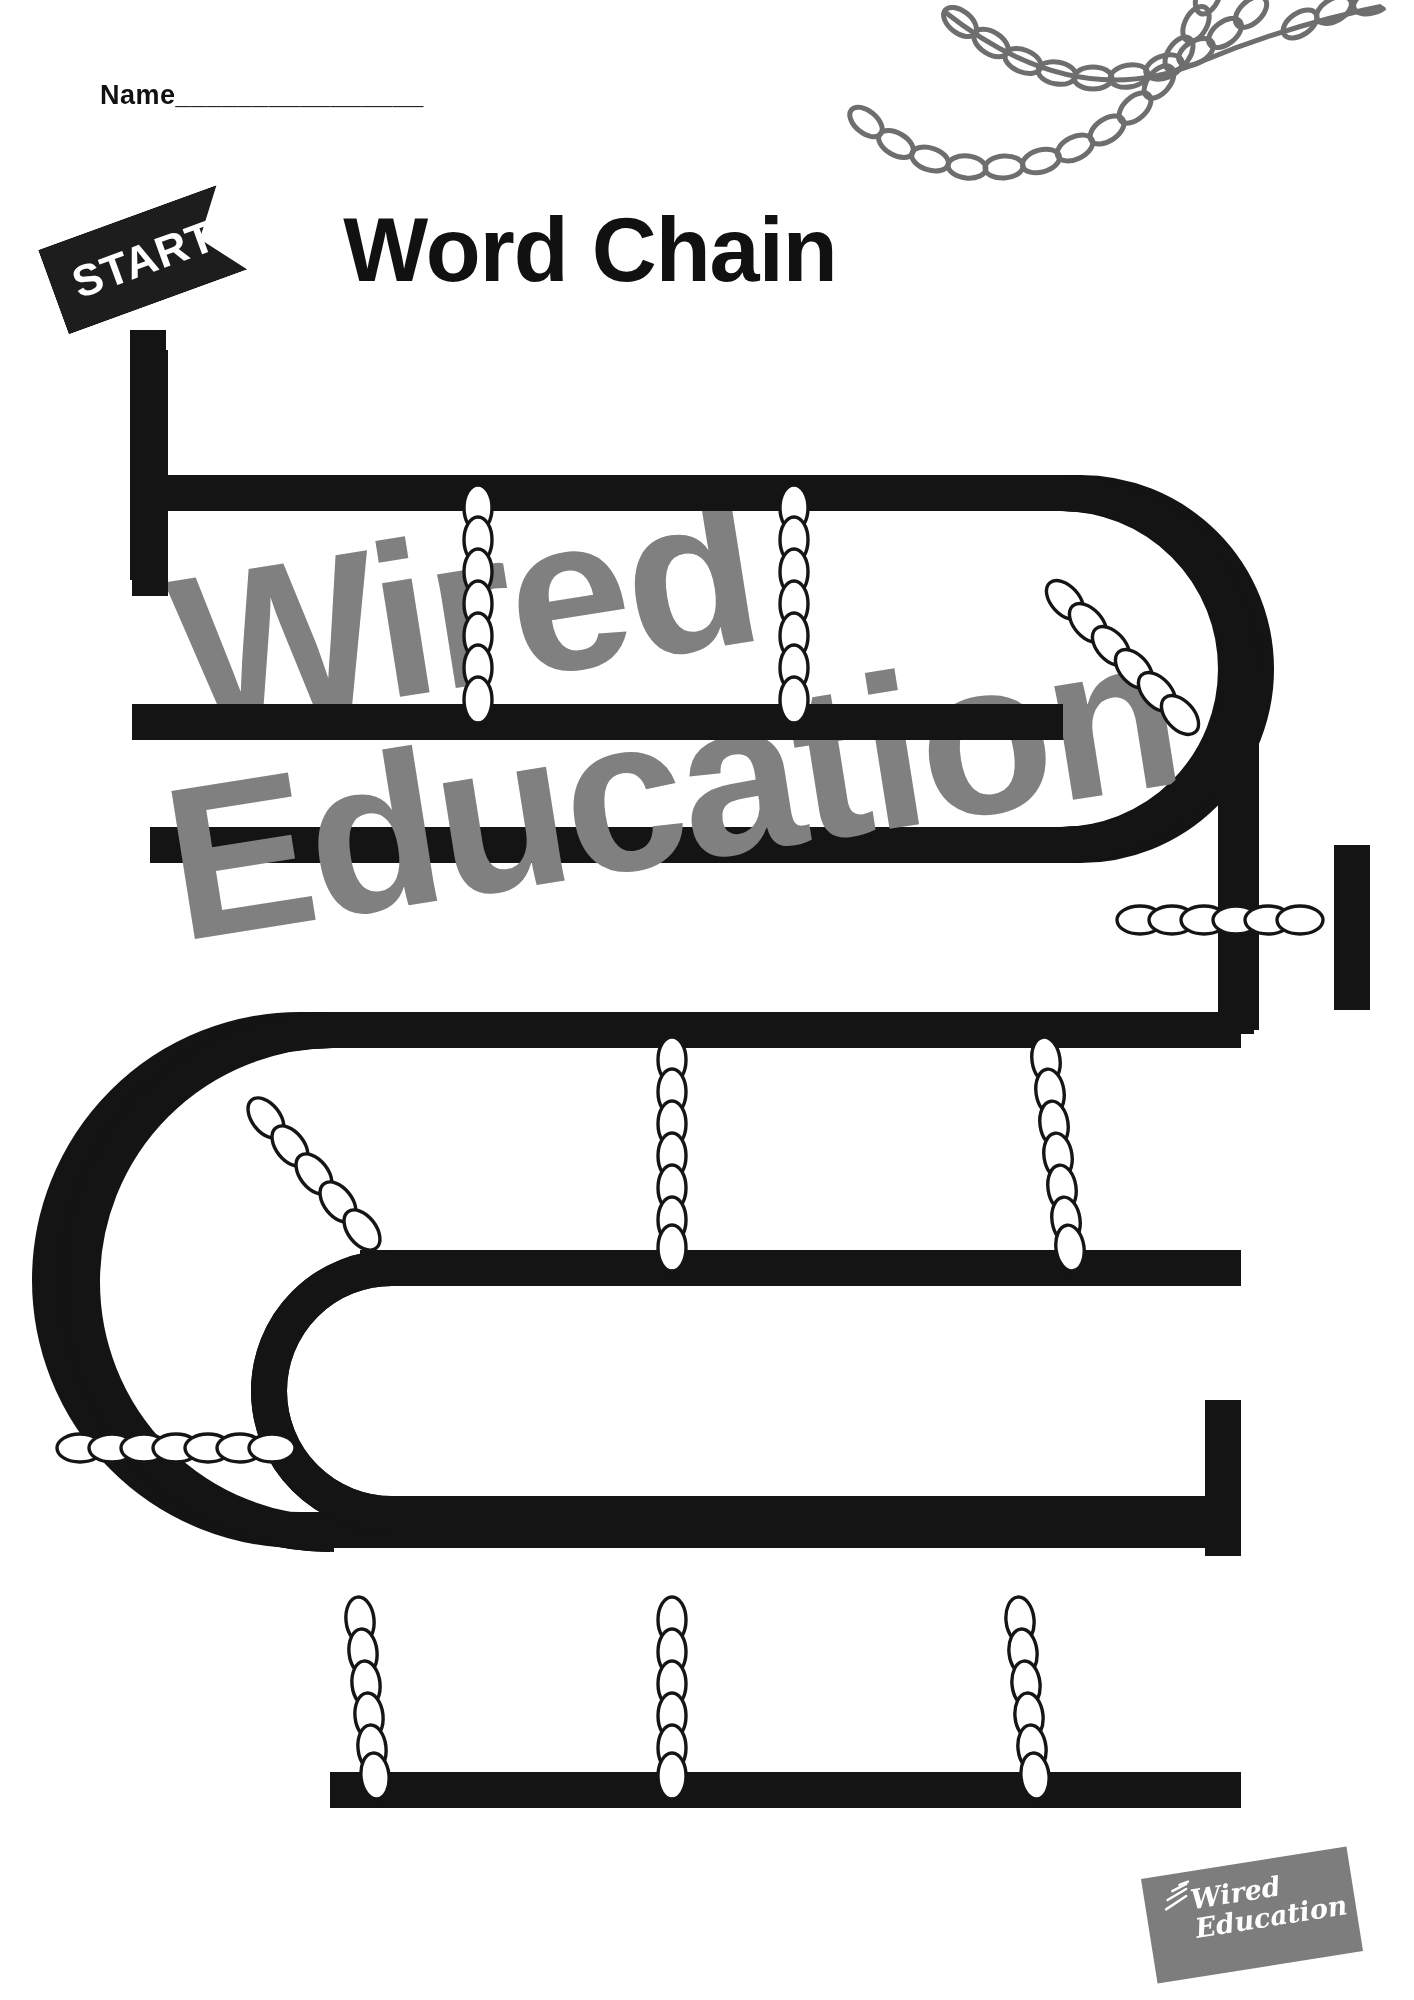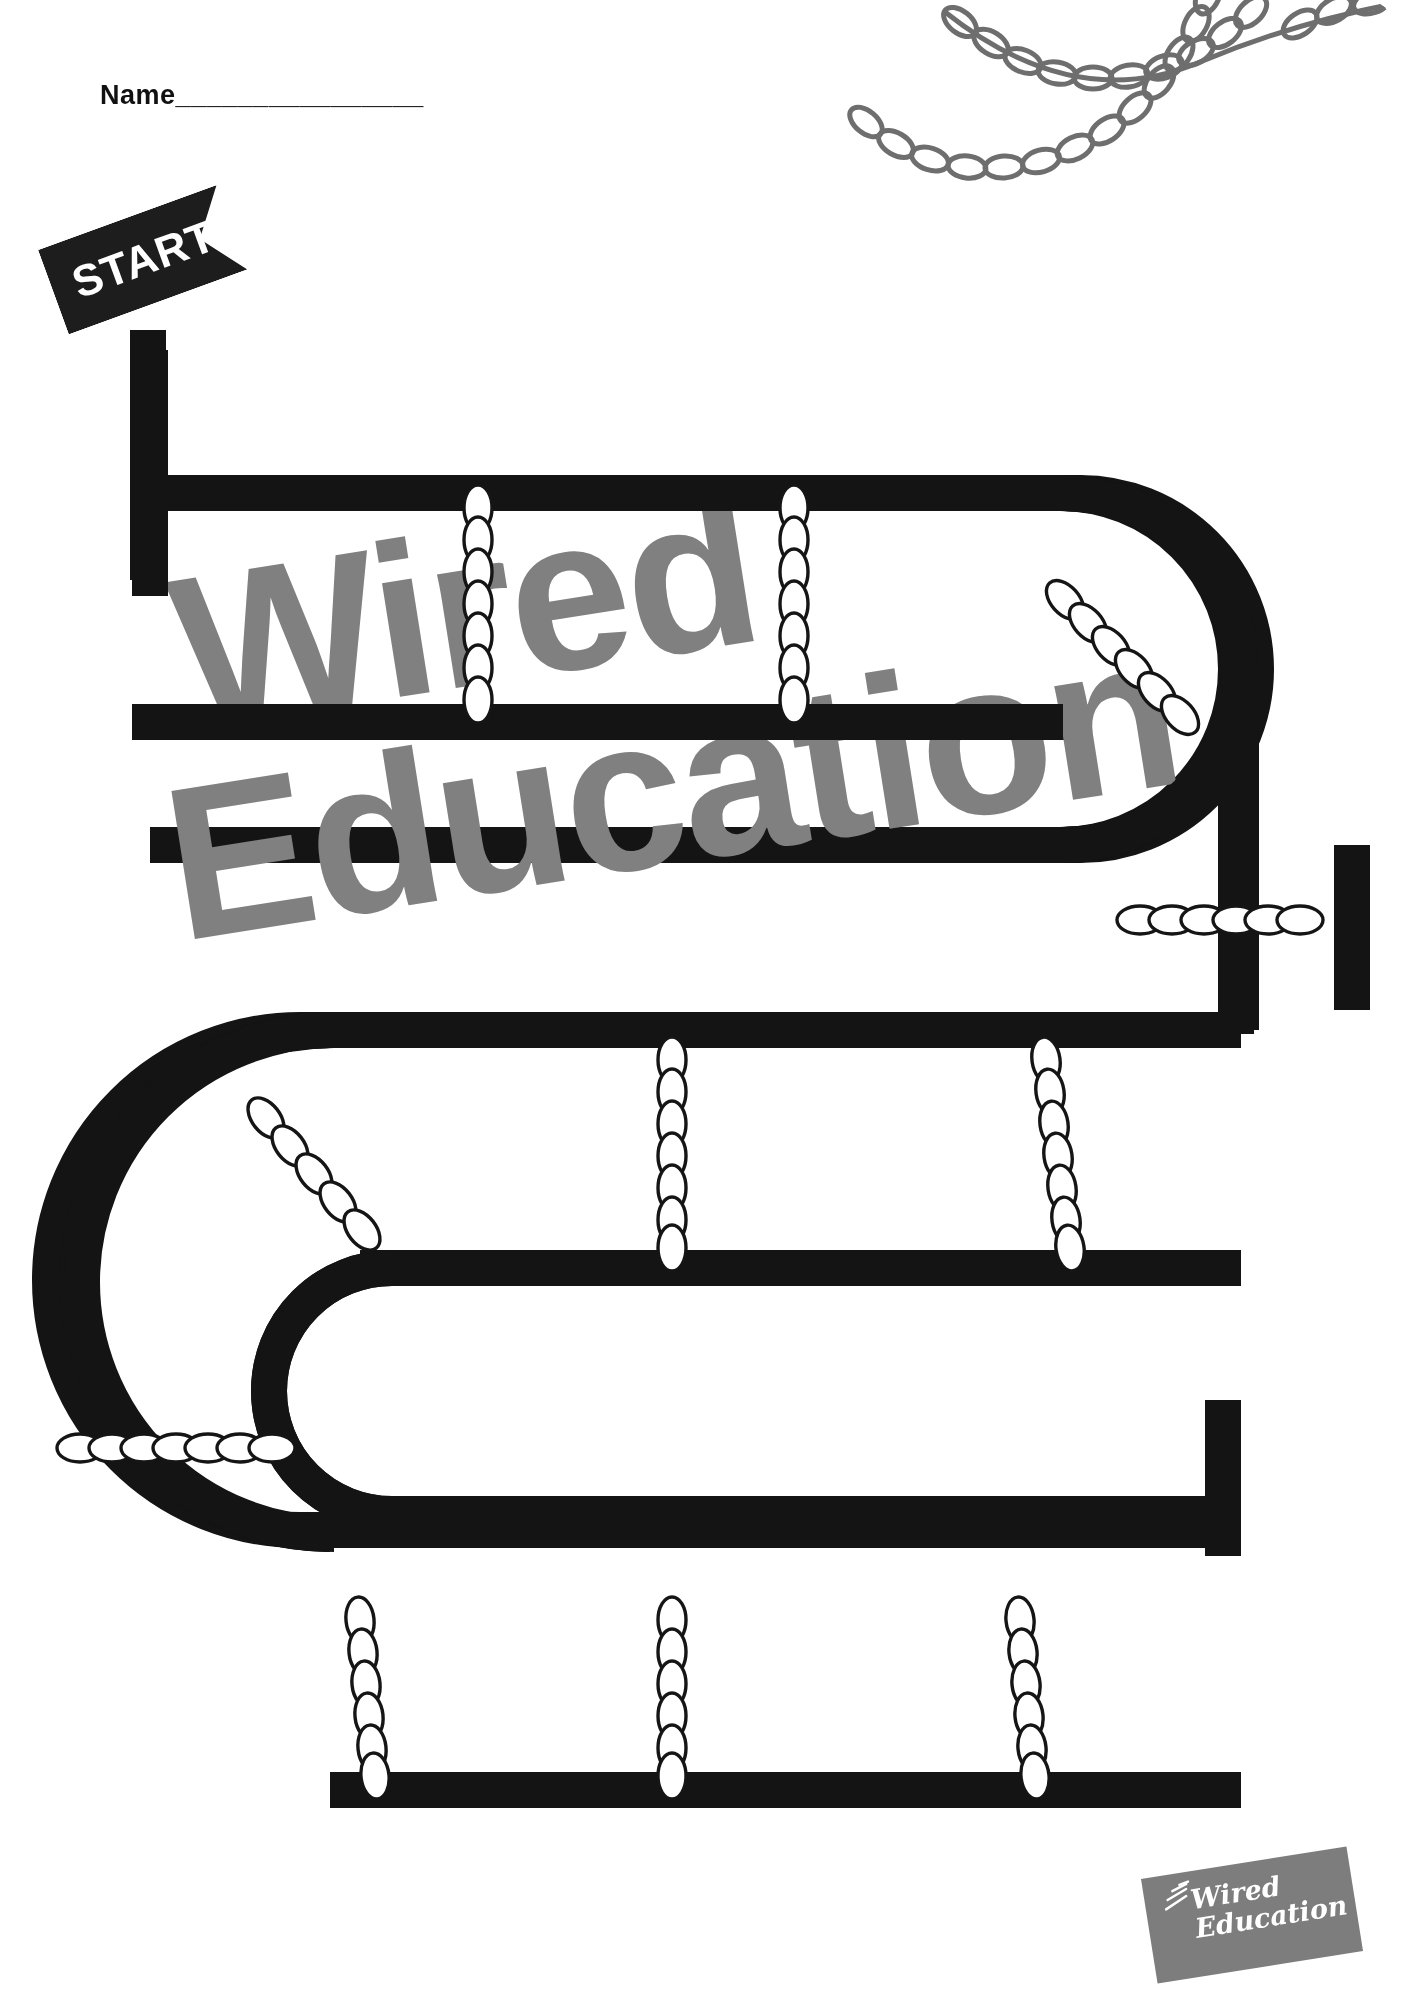--- a/index.html
+++ b/index.html
@@ -201,20 +201,21 @@
         <ellipse cx="1159" cy="82" rx="19" ry="11" transform="rotate(-50 1159 82)"></ellipse>
         <ellipse cx="1179" cy="54" rx="19" ry="11" transform="rotate(-56 1179 54)"></ellipse>
         <ellipse cx="1196" cy="24" rx="19" ry="11" transform="rotate(-62 1196 24)"></ellipse>
         <ellipse cx="1208" cy="-4" rx="19" ry="11" transform="rotate(-66 1208 -4)"></ellipse>
       </g>
     </g>
   </svg>
 
   <div id="name-field">Name________________</div>
 
+  <div id="page-title">Word Chain</div>
 
   <svg id="track-svg" viewBox="0 0 1414 2000" preserveAspectRatio="none" aria-hidden="true">
 
     <g fill="none" stroke="#141414" stroke-width="34" stroke-linecap="butt">
 
       <path d="M150 493 L1060 493
                A170 170 0 0 1 1060 833
                L150 833" stroke-width="0"></path>
     </g>
 

